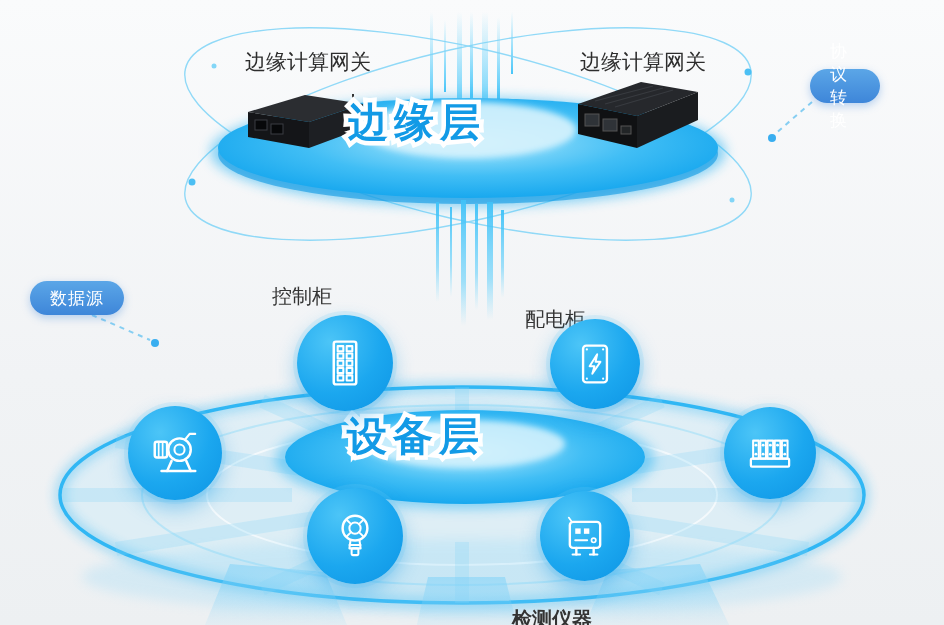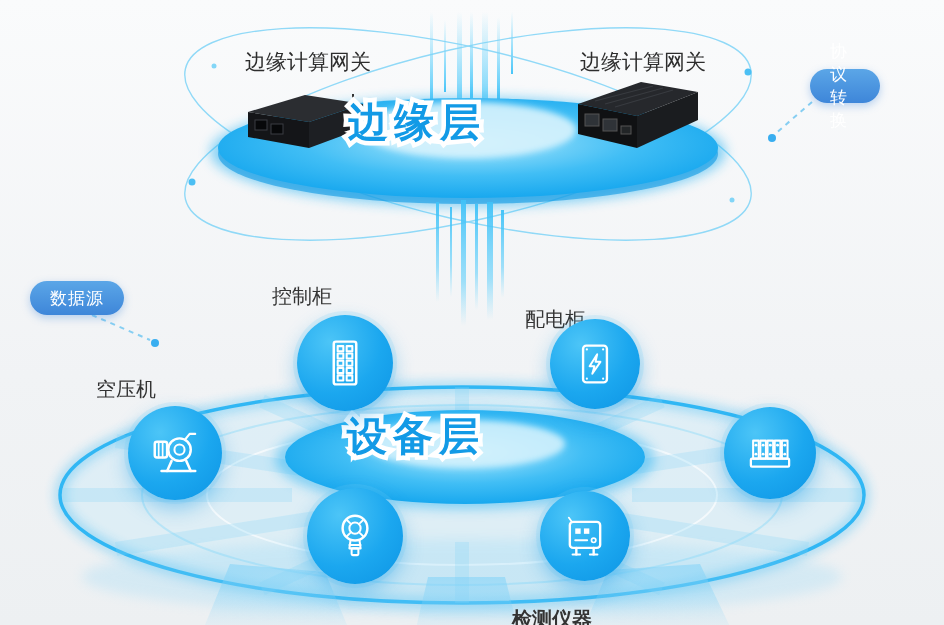--- a/index.html
+++ b/index.html
@@ -215,21 +215,20 @@
     <svg width="52" height="52" viewBox="0 0 48 48" fill="none" stroke="#fff" stroke-width="2.2" stroke-linecap="round" stroke-linejoin="round">
       <rect x="13" y="7" width="22" height="34" rx="3"></rect>
       <path d="M26 15 L19 26 h4.5 L21.5 33 L29 22 h-4.5 Z" stroke-width="1.8"></path>
       <circle cx="16.5" cy="10.5" r="1" fill="#fff" stroke="none"></circle>
       <circle cx="31.5" cy="10.5" r="1" fill="#fff" stroke="none"></circle>
       <circle cx="16.5" cy="37.5" r="1" fill="#fff" stroke="none"></circle>
       <circle cx="31.5" cy="37.5" r="1" fill="#fff" stroke="none"></circle>
     </svg>
   </div>
 
-  <div class="dev-label" style="left:96px;top:364px;">空压机</div>
   <div class="dev-circle" style="left:128px;top:394px;width:94px;height:94px;">
     <svg width="54" height="54" viewBox="0 0 48 48" fill="none" stroke="#fff" stroke-width="2.2" stroke-linecap="round" stroke-linejoin="round">
       <rect x="6" y="14" width="11" height="14" rx="2"></rect>
       <line x1="9.5" y1="14" x2="9.5" y2="28" stroke-width="1.5"></line>
       <line x1="13" y1="14" x2="13" y2="28" stroke-width="1.5"></line>
       <circle cx="28" cy="21" r="10"></circle>
       <circle cx="28" cy="21" r="4.5" stroke-width="1.8"></circle>
       <path d="M33 12 l4 -5 h5" stroke-width="1.8"></path>
       <line x1="21" y1="31" x2="17" y2="40"></line>
       <line x1="34" y1="31" x2="38" y2="40"></line>

